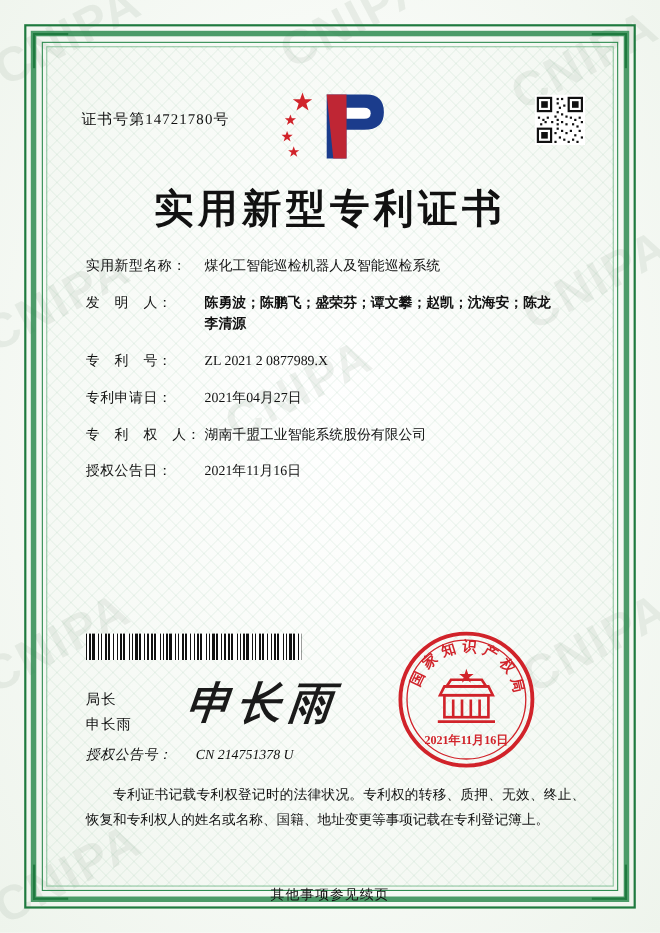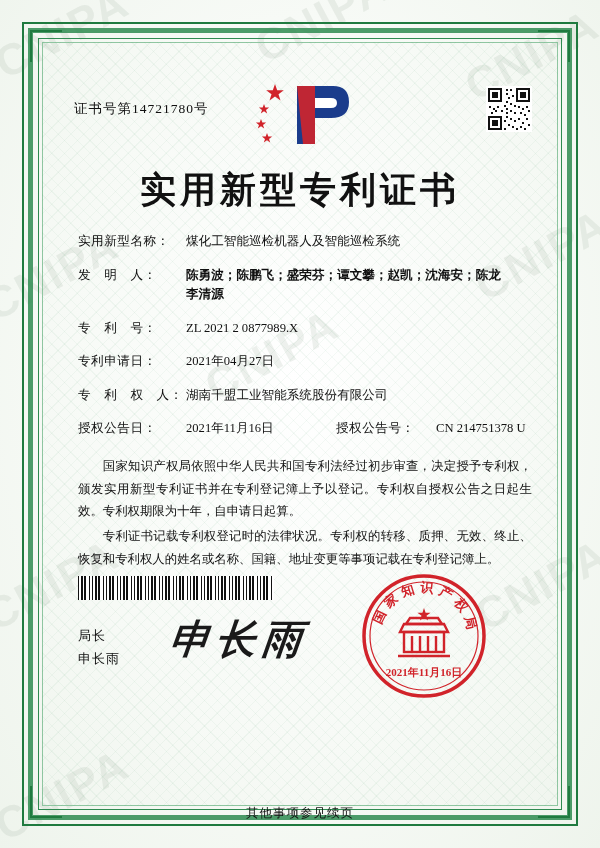--- a/index.html
+++ b/index.html
@@ -114,23 +114,23 @@
     width:108px;
     flex:0 0 108px;
     letter-spacing:0.5px;
     white-space:nowrap;
   }
   .row .val{
     flex:1 1 auto;
     word-break:break-all;
   }
   .row .val .sub{display:block;font-weight:bold;}
-  .two-col{display:flex;width:100%;}
+  .two-col{display:flex;width:100%;flex-direction:column;}
   .two-col .c1{flex:0 0 258px;display:flex;}
-  .two-col .c2{flex:1 1 auto;display:flex;}
+  .two-col .c2{flex:1 1 auto;display:flex;font-style:italic;}
   .two-col .lbl2{width:100px;flex:0 0 100px;letter-spacing:.5px;}
 
   .para{
     margin-top:16px;
     font-size:12.4px;
     line-height:1.85;
     text-indent:2em;
     color:#111;
     text-align:justify;
   }
@@ -322,21 +322,20 @@
             <div class="lbl">授权公告日：</div>
             <div class="val">2021年11月16日</div>
           </div>
           <div class="c2">
             <div class="lbl2">授权公告号：</div>
             <div class="val">CN 214751378 U</div>
           </div>
         </div>
       </div>
 
-      <div class="para">国家知识产权局依照中华人民共和国专利法经过初步审查，决定授予专利权，颁发实用新型专利证书并在专利登记簿上予以登记。专利权自授权公告之日起生效。专利权期限为十年，自申请日起算。</div>
       <div class="para second">专利证书记载专利权登记时的法律状况。专利权的转移、质押、无效、终止、恢复和专利权人的姓名或名称、国籍、地址变更等事项记载在专利登记簿上。</div>
     </div>
 
     <div class="barcode"></div>
 
     <div class="sig-label">
       <div>局长</div>
       <div>申长雨</div>
     </div>
 

